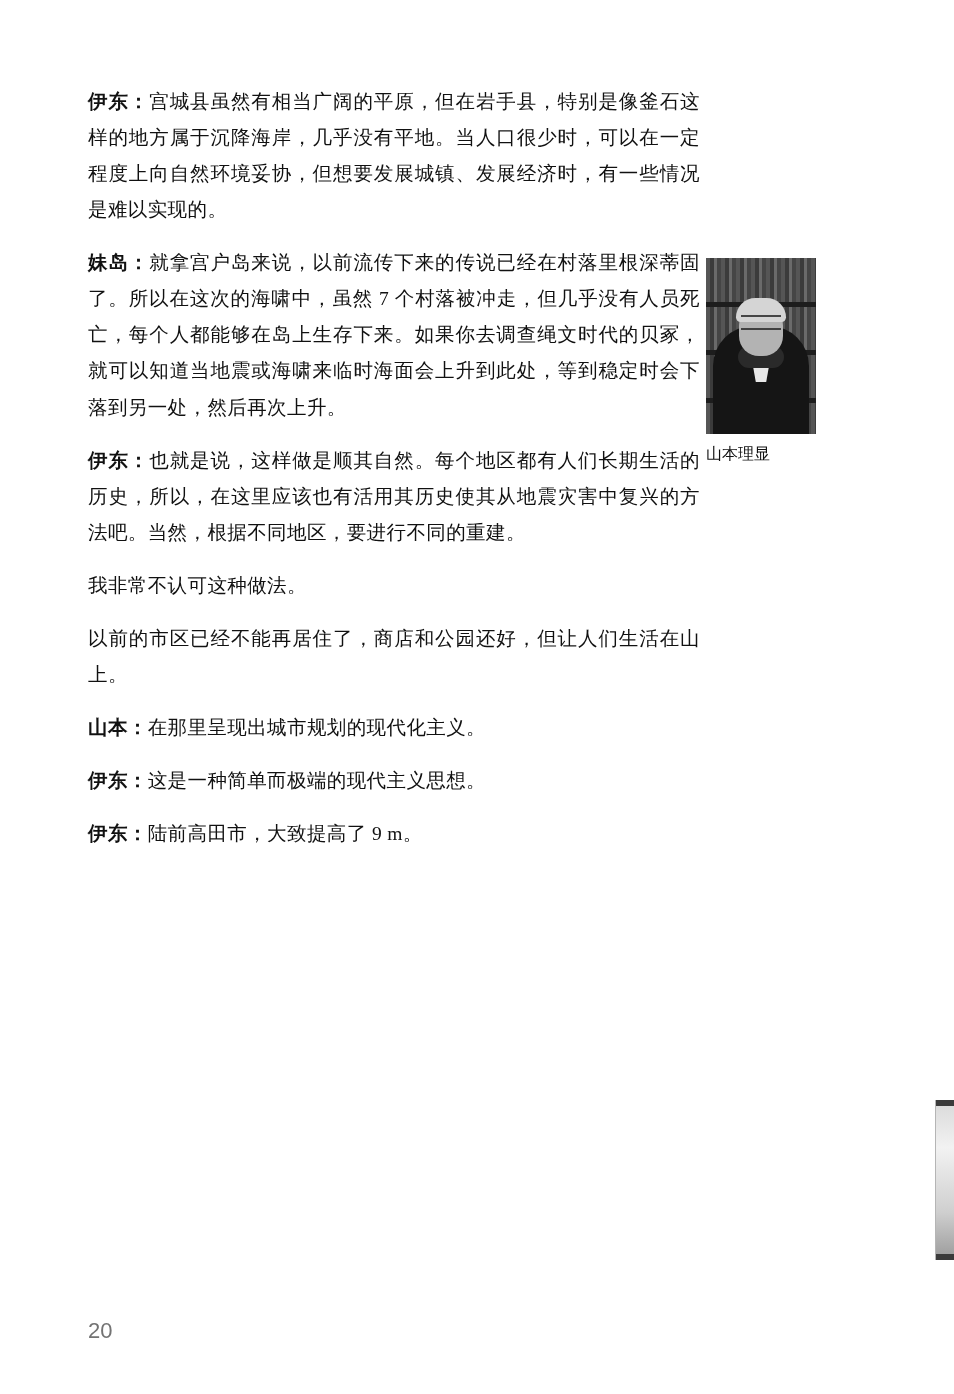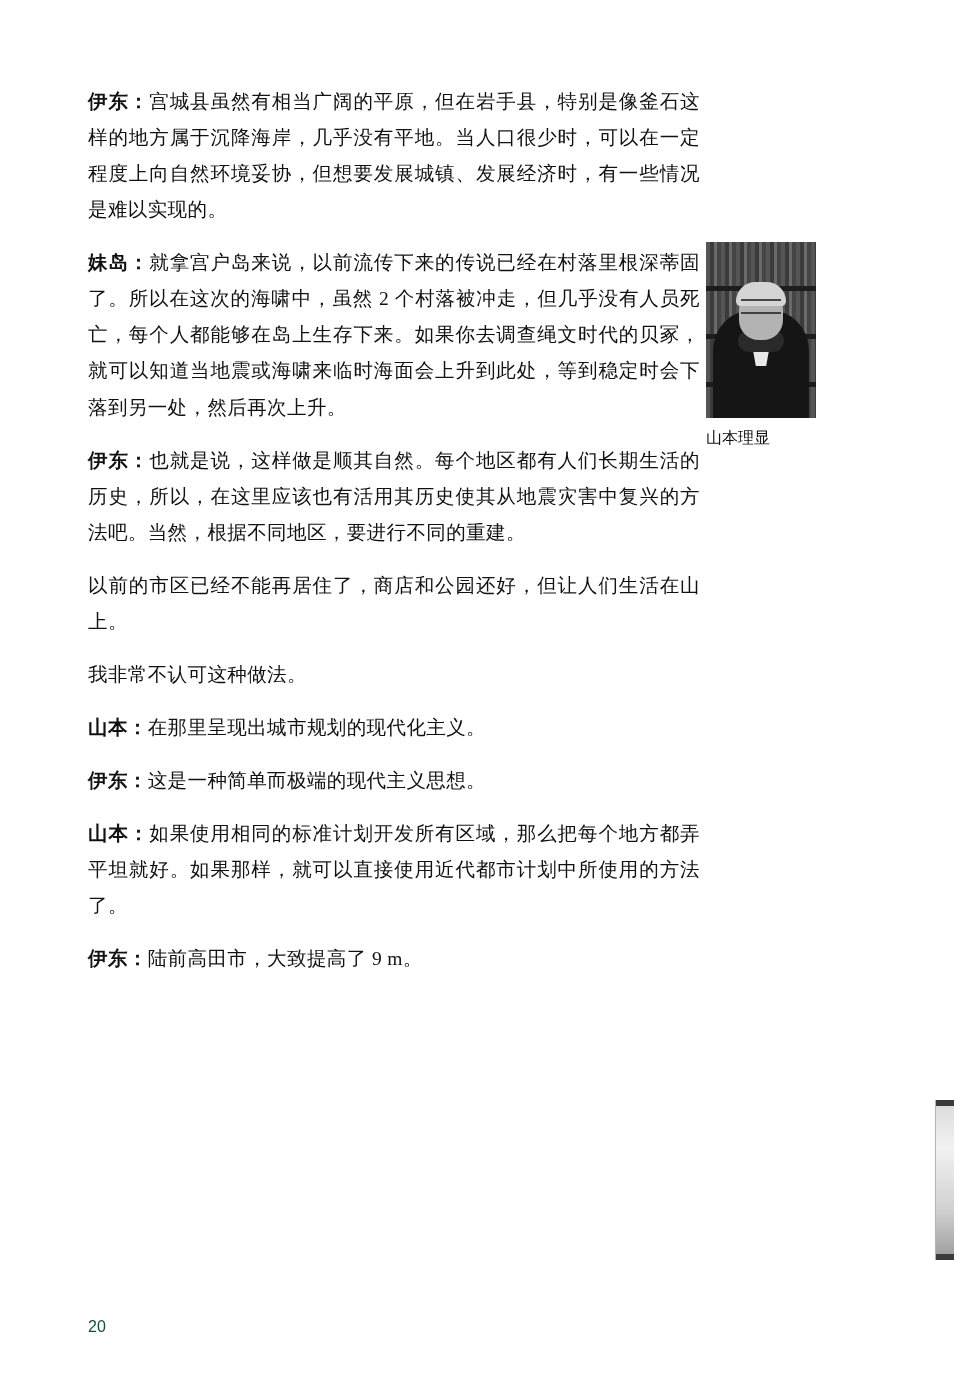--- a/index.html
+++ b/index.html
@@ -31,21 +31,21 @@
     text-align: justify;
     margin: 0 0 17px 0;
     text-indent: 0;
   }
   .para .speaker {
     font-weight: bold;
   }
   .photo-block {
     position: absolute;
     left: 706px;
-    top: 242px;
+    top: 258px;
     width: 90px;
   }
   .photo {
     width: 110px;
     height: 176px;
     background: #2b2b2b;
     position: relative;
     overflow: hidden;
     filter: grayscale(100%);
   }
@@ -148,65 +148,62 @@
     left: 0; right: 0;
     height: 6px;
     background: #3b3b3b;
   }
   .edge-mark .cap.top { top: 0; }
   .edge-mark .cap.bottom { bottom: 0; }
   .page-number {
     position: absolute;
     left: 88px;
     top: 1318px;
-    font-size: 16px;
-    color: #14532d;
+    font-size: 22px;
+    color: #737373;
     font-family: "Liberation Sans", sans-serif;
   }
 </style>
 </head>
 <body>
 
 <div class="page">
 
   <div class="content">
 
     <p class="para">
       <span class="speaker">伊东：</span><span>宫城县虽然有相当广阔的平原，但在岩手县，特别是像釜石这样的地方属于沉降海岸，几乎没有平地。当人口很少时，可以在一定程度上向自然环境妥协，但想要发展城镇、发展经济时，有一些情况是难以实现的。</span>
     </p>
 
 
     <p class="para">
-      <span class="speaker">妹岛：</span><span>就拿宫户岛来说，以前流传下来的传说已经在村落里根深蒂固了。所以在这次的海啸中，虽然 2 个村落被冲走，但几乎没有人员死亡，每个人都能够在岛上生存下来。如果你去调查绳文时代的贝冢，就可以知道当地震或海啸来临时海面会上升到此处，等到稳定时会下落到另一处，然后再次上升。</span>
+      <span class="speaker">妹岛：</span><span>就拿宫户岛来说，以前流传下来的传说已经在村落里根深蒂固了。所以在这次的海啸中，虽然 7 个村落被冲走，但几乎没有人员死亡，每个人都能够在岛上生存下来。如果你去调查绳文时代的贝冢，就可以知道当地震或海啸来临时海面会上升到此处，等到稳定时会下落到另一处，然后再次上升。</span>
     </p>
 
     <p class="para">
       <span class="speaker">伊东：</span><span>也就是说，这样做是顺其自然。每个地区都有人们长期生活的历史，所以，在这里应该也有活用其历史使其从地震灾害中复兴的方法吧。当然，根据不同地区，要进行不同的重建。</span>
     </p>
 
 
     <p class="para">
+      <span class="speaker"></span><span>我非常不认可这种做法。</span>
+    </p>
+
+    <p class="para">
       <span class="speaker"></span><span>以前的市区已经不能再居住了，商店和公园还好，但让人们生活在山上。</span>
     </p>
 
     <p class="para">
-      <span class="speaker"></span><span>我非常不认可这种做法。</span>
-    </p>
-
-    <p class="para">
       <span class="speaker">山本：</span><span>在那里呈现出城市规划的现代化主义。</span>
     </p>
 
     <p class="para">
       <span class="speaker">伊东：</span><span>这是一种简单而极端的现代主义思想。</span>
     </p>
 
-    <p class="para">
-      <span class="speaker">山本：</span><span>如果使用相同的标准计划开发所有区域，那么把每个地方都弄平坦就好。如果那样，就可以直接使用近代都市计划中所使用的方法了。</span>
-    </p>
 
     <p class="para">
       <span class="speaker">伊东：</span><span>陆前高田市，大致提高了 9 m。</span>
     </p>
 
   </div>
 
   <div class="photo-block">
     <div class="photo">
       <div class="bg"></div>

